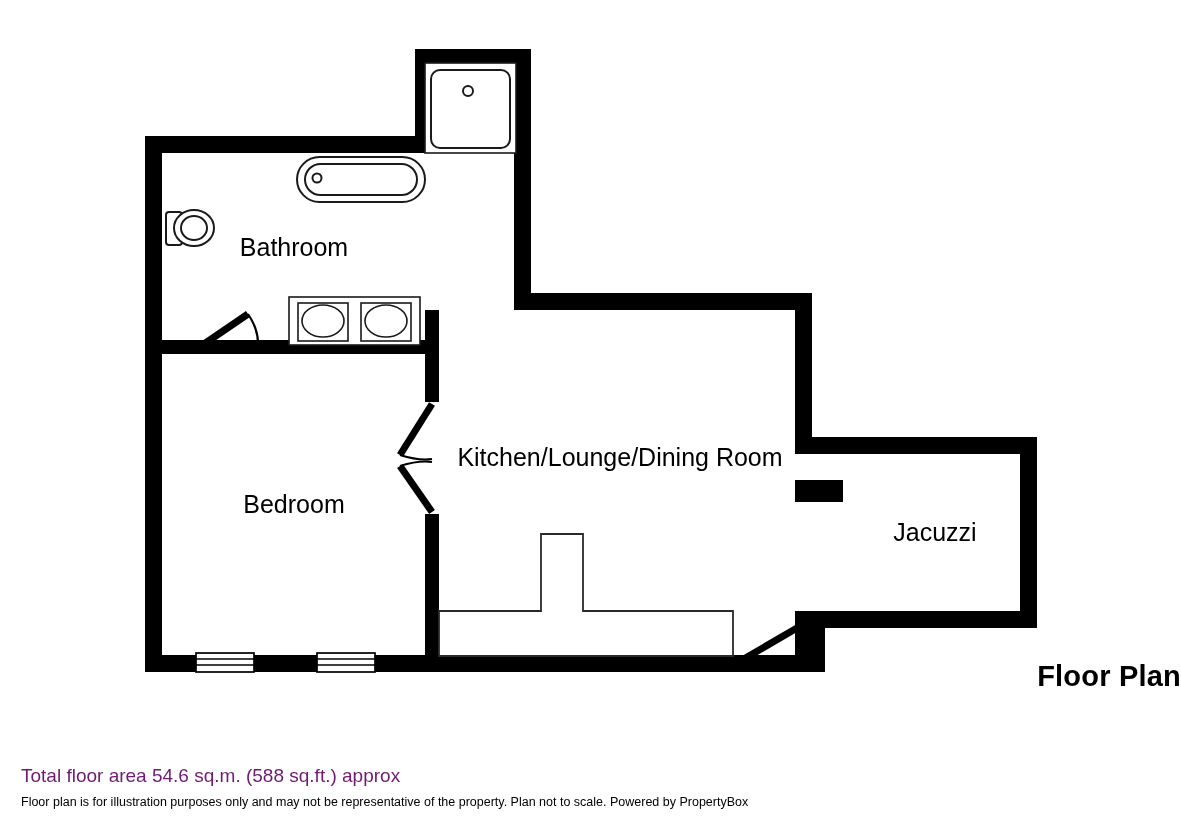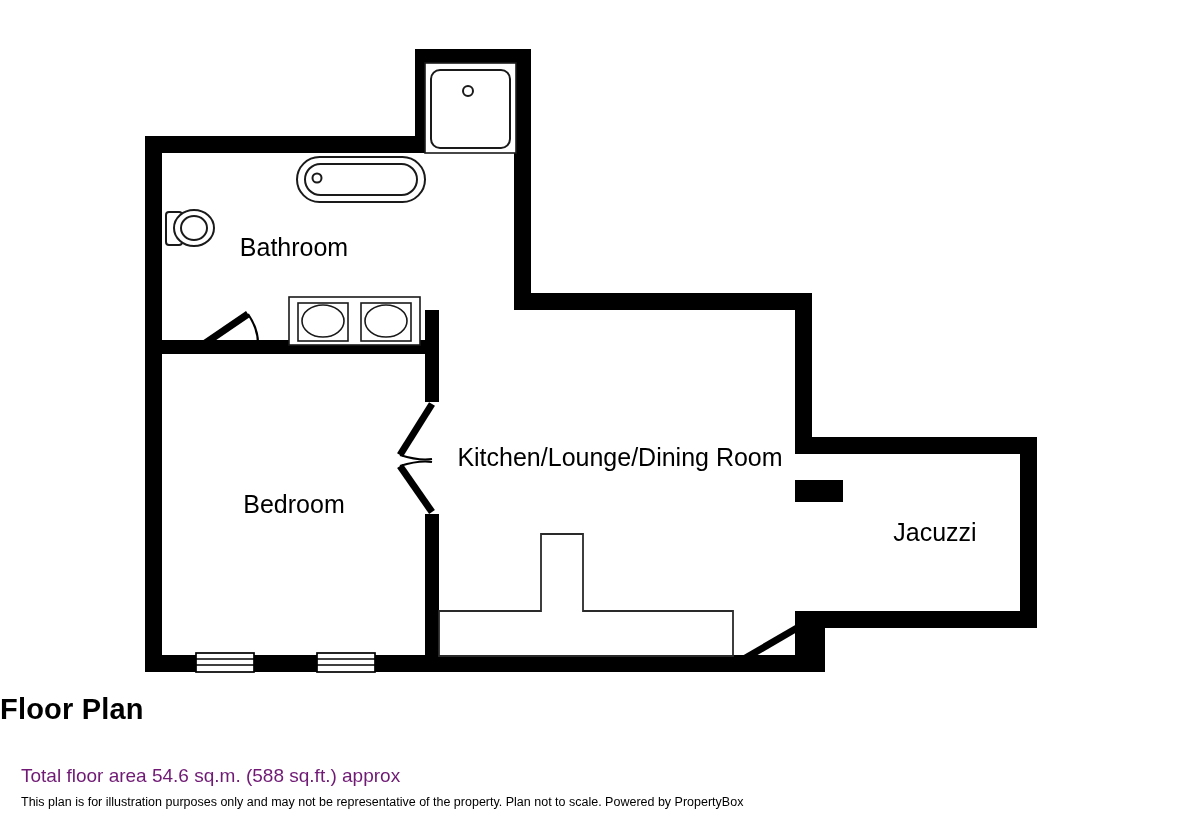--- a/index.html
+++ b/index.html
@@ -67,23 +67,23 @@
   .room-label {
     font-family: "Liberation Sans", sans-serif;
     font-size: 25px;
     fill: #000000;
     text-anchor: middle;
     dominant-baseline: middle;
   }
   .plan-title {
     position: absolute;
     left: 0;
-    top: 693px;
-    width: 1181px;
-    text-align: left;
+    top: 660px;
+    width: 1181px;
+    text-align: right;
     font-size: 29px;
     font-weight: bold;
     letter-spacing: 0.2px;
   }
   .footer-block {
     position: absolute;
     left: 21px;
     top: 764px;
     width: 1100px;
   }
@@ -227,16 +227,16 @@
       <text class="room-label" x="620" y="459">Kitchen/Lounge/Dining Room</text>
       <text class="room-label" x="935" y="534">Jacuzzi</text>
     </g>
 
   </svg>
 
   <div class="plan-title">Floor Plan</div>
 
   <div class="footer-block">
     <p class="footer-area">Total floor area 54.6 sq.m. (588 sq.ft.) approx</p>
-    <p class="footer-disclaimer">This plan is for illustration purposes only and may not be representative of the property. Plan not to scale. Powered by PropertyBox</p>
+    <p class="footer-disclaimer">Floor plan is for illustration purposes only and may not be representative of the property. Plan not to scale. Powered by PropertyBox</p>
   </div>
 
 </div>
 
 </body></html>

